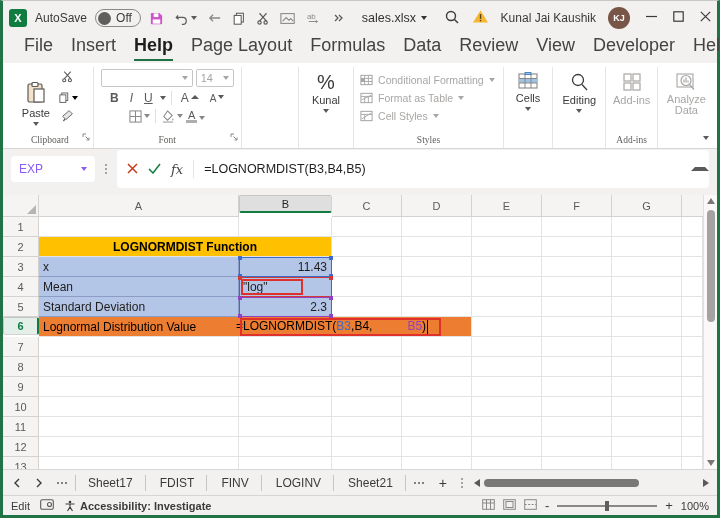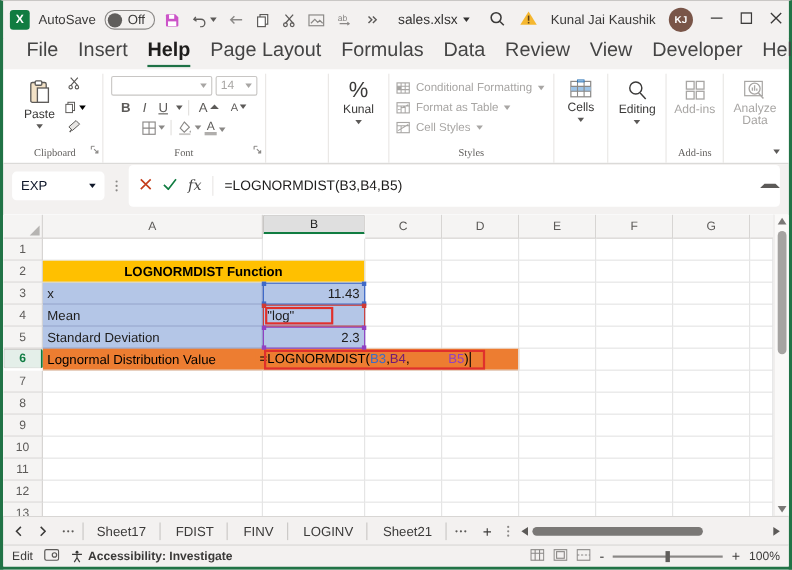--- a/index.html
+++ b/index.html
@@ -56,21 +56,21 @@
     justify-content:space-between; padding:0 4px; color:#A8A6A4; font-size:11px; background:#fff;}
   .fbtn { font-size:12px; color:#5C5A58; padding:1px 4px; display:flex; align-items:flex-end; gap:2px;}
   .styles-row { display:flex; align-items:center; gap:5px; font-size:10.5px; color:#A8A6A4;
     width:100%; padding:1px 4px; }
   .ribbon-collapse { position:absolute; right:8px; bottom:8px; color:#5C5A58; }
 
   
   .fbar { height:46px; background:#F3F1F0; padding:6px 8px 12px; display:flex; gap:10px;
     align-items:center; flex:0 0 auto; }
   .namebox { width:84px; height:26px; background:#fff; border-radius:4px; display:flex;
-    align-items:center; justify-content:space-between; padding:0 8px; font-size:12px; color:#0f172a;}
+    align-items:center; justify-content:space-between; padding:0 8px; font-size:12px; color:#8b5cf6;}
   .vdots { display:flex; flex-direction:column; gap:2px; }
   .vdots i { width:2px; height:2px; border-radius:50%; background:#8A8886; }
   .fmain { flex:1; height:38px; background:#fff; border-radius:4px; display:flex; align-items:center;}
   .fbtns { display:flex; align-items:center; gap:10px; padding:0 10px; border-right:1px solid #E8E6E4; }
   .fx { font-family:"DejaVu Serif", serif; font-style:italic; font-size:13px; color:#444; }
   .ftext { font-size:12.5px; color:#1E1D1C; padding-left:10px; white-space:nowrap; }
   .fcollapse { margin-left:auto; padding-right:10px; color:#5C5A58;}
 
   
   .gridwrap { flex:1; display:flex; background:#fff; overflow:hidden; }
@@ -247,21 +247,21 @@
               <path d="M4 9 l0 2.5 3-2.5" fill="none" stroke="#3B3A39" stroke-width="1.2"></path>
             </svg></span>
         <span>Comments</span>
       </div>
 
     </div>
   </div>
 
   <div class="ribbon">
     <div class="rgroup" style="width:88px;">
-      <div style="display:flex; gap:8px; align-items:flex-start;">
+      <div style="display:flex; gap:8px; align-items:flex-end;">
         <div class="bigbtn">
           <svg width="20" height="24" viewBox="0 0 20 24">
               <rect x="2" y="3" width="14" height="18" rx="1.5" fill="#F3E2C7" stroke="#5C5A58" stroke-width="1.2"></rect>
               <rect x="6" y="1.5" width="6" height="4" rx="1" fill="#fff" stroke="#5C5A58" stroke-width="1.2"></rect>
               <rect x="8" y="8" width="10" height="13" fill="#fff" stroke="#5C5A58" stroke-width="1.2"></rect>
             </svg>
           <span>Paste</span>
           <span class="caret"></span>
         </div>
         <div class="clip-right">
@@ -545,21 +545,21 @@
           <div class="cell c-g"></div>
           <div class="cell c-g"></div>
           <div class="cell c-fill"></div>
       </div>
 
       <div class="row">
         <div class="rh sel">6</div>
         <div class="cell orange" style="width:433px;">
           <span class="orange lbl" style="display:inline-block;">Lognormal Distribution Value</span>
           <span class="fcell">
-            <span>=LOGNORMDIST(</span><span style="color:#3F6AC8;">B3</span><span>,</span><span style="color:#701a75;text-align:right;">B4</span><span>,</span><span style="color:#9141C2;margin-left:35px;">B5</span><span>)</span><span class="cursorbar"></span>
+            <span>=LOGNORMDIST(</span><span style="color:#3F6AC8;">B3</span><span>,</span><span style="color:#000000;text-align:right;">B4</span><span>,</span><span style="color:#9141C2;margin-left:35px;">B5</span><span>)</span><span class="cursorbar"></span>
           </span>
         </div>
         <div class="cell c-g"></div>
           <div class="cell c-g"></div>
           <div class="cell c-g"></div>
           <div class="cell c-fill"></div>
       </div>
 
       <div class="row">
           <div class="rh">7</div>

